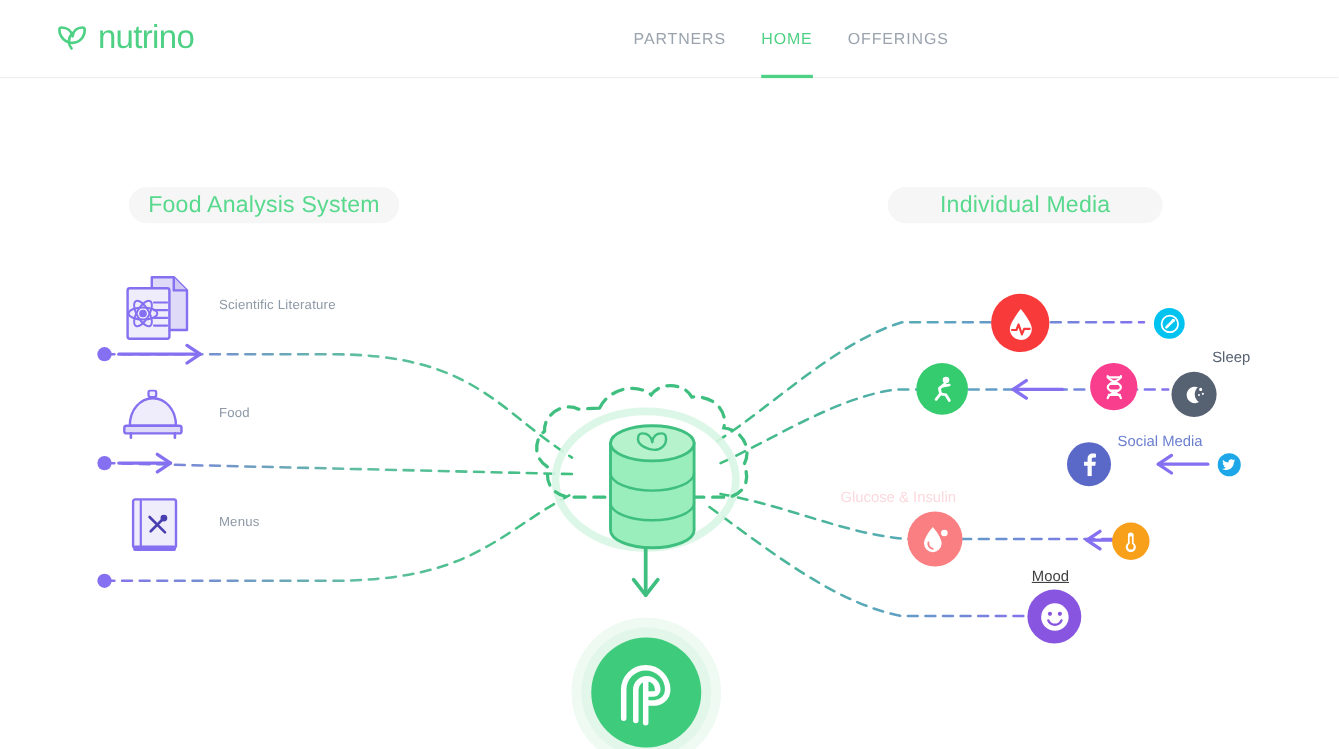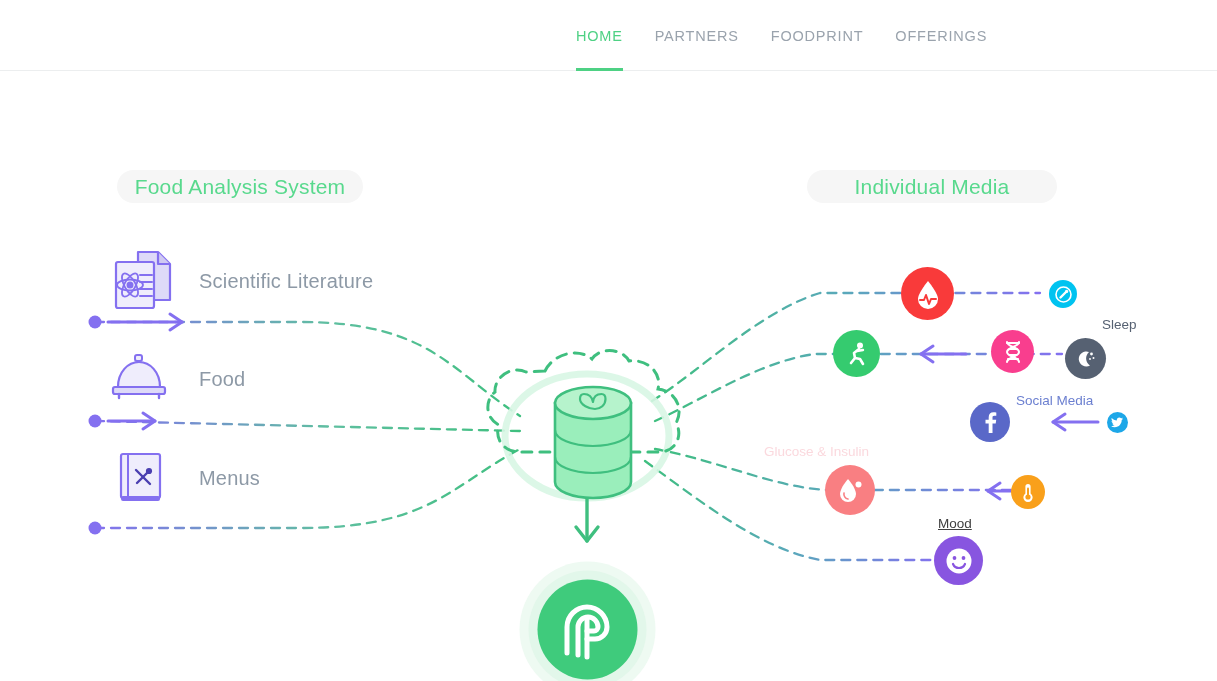--- a/index.html
+++ b/index.html
@@ -65,21 +65,21 @@
     position: absolute;
     background: #f6f6f6; border-radius: 22px;
     display: flex; align-items: center; justify-content: center;
     color: #58d98d; font-size: 21px; letter-spacing: .2px;
   }
   #pill-food { left: 117px; top: 99px; width: 246px; height: 33px; }
   #pill-ind  { left: 807px; top: 99px; width: 250px; height: 33px; }
 
   
   .src-label {
-    position: absolute; color: #8d99a6; font-size: 20px;
+    position: absolute; color: #8d99a6; font-size: 12px;
     letter-spacing: .2px; white-space: nowrap;
   }
   .src-icon { position: absolute; }
 
   
   .node {
     position: absolute; border-radius: 50%;
     display: flex; align-items: center; justify-content: center;
     color: #fff;
   }
@@ -89,31 +89,37 @@
   }
 
   
   #center-db { position: absolute; left: 508px; top: 283px; width: 170px; height: 190px; }
   #fingerprint { position: absolute; left: 519px; top: 490px; width: 137px; height: 137px; }
 </style>
 </head>
 <body>
 
 <div class="header">
+  <div class="logo-wrap">
+    <span class="logo-mark">
+      <svg viewBox="0 0 28 24" width="28" height="24">
+        <path d="M2 4c0-1 .5-2 2-2 5 0 9 3 10 8 .5-5 4-8 9-8 1.5 0 2 1 2 2 0 7-5 12-11 12S2 11 2 4z" fill="none" stroke="#4ed184" stroke-width="2.4" stroke-linejoin="round"></path>
+        <path d="M13 21c-3-4-3-9 0-13" fill="none" stroke="#4ed184" stroke-width="2.4" stroke-linecap="round"></path>
+      </svg>
+    </span>
+    <span class="logo-text">nutrino</span>
+  </div>
 
   <nav class="nav">
+    <div class="nav-item">
+      <span>PARTNERS</span>
+    </div>
     <div class="nav-item active">
       <span>HOME</span>
       <span class="nav-underline"></span>
-    </div>
-    <div class="nav-item">
-      <span>PARTNERS</span>
-    </div>
-    <div class="nav-item">
-      <span>FOODPRINT</span>
     </div>
     <div class="nav-item">
       <span>OFFERINGS</span>
     </div>
   </nav>
 
 </div>
 
 <div class="canvas">
 

